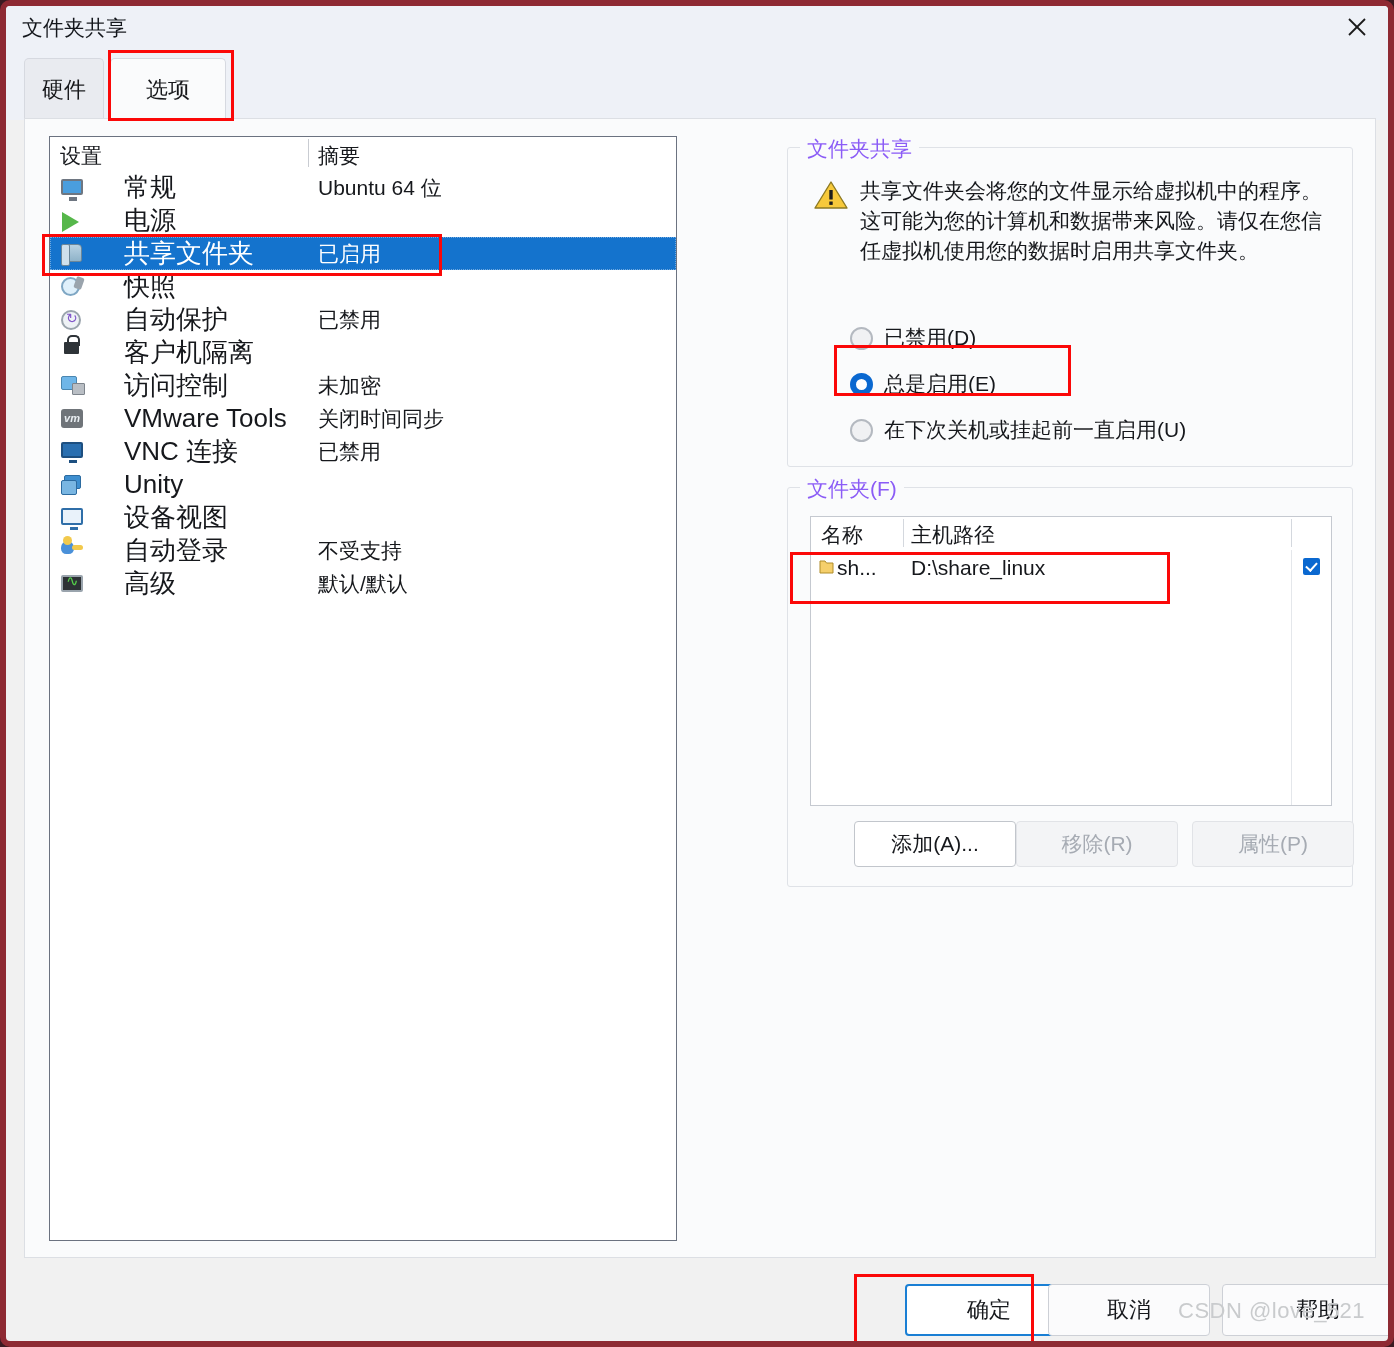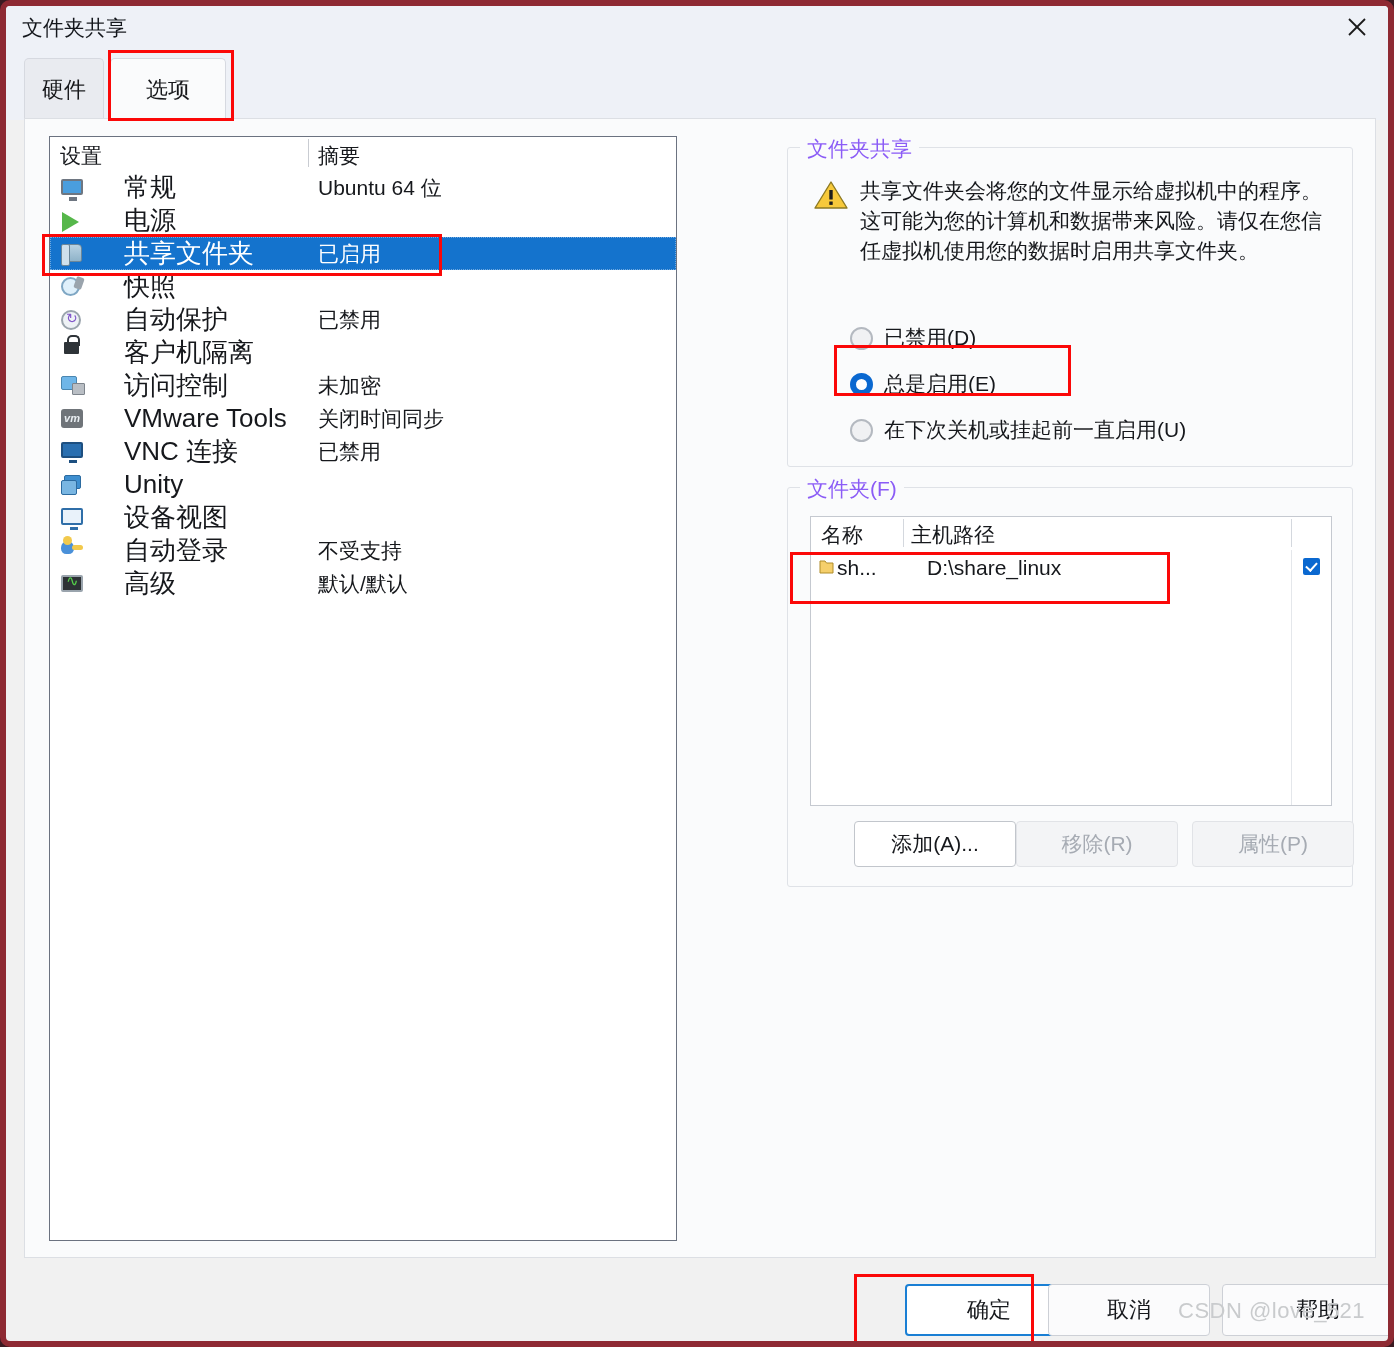--- a/index.html
+++ b/index.html
@@ -268,21 +268,21 @@
   #ft-folder-icon {
     position: absolute; left: 8px; top: 9px;
     width: 15px; height: 16px;
   }
   #ft-name {
     position: absolute; left: 26px;
     font-size: 21px; color: #16181c;
   }
   #ft-path {
     position: absolute; left: 100px;
-    font-size: 21px; color: #16181c; margin-left: 16px;
+    font-size: 21px; color: #16181c;
   }
   #ft-check {
     position: absolute; left: 492px; top: 8px;
     width: 17px; height: 17px;
     background: #0a68d0;
     border-radius: 2px;
   }
   #ft-check::after {
     content: "";
     position: absolute;

